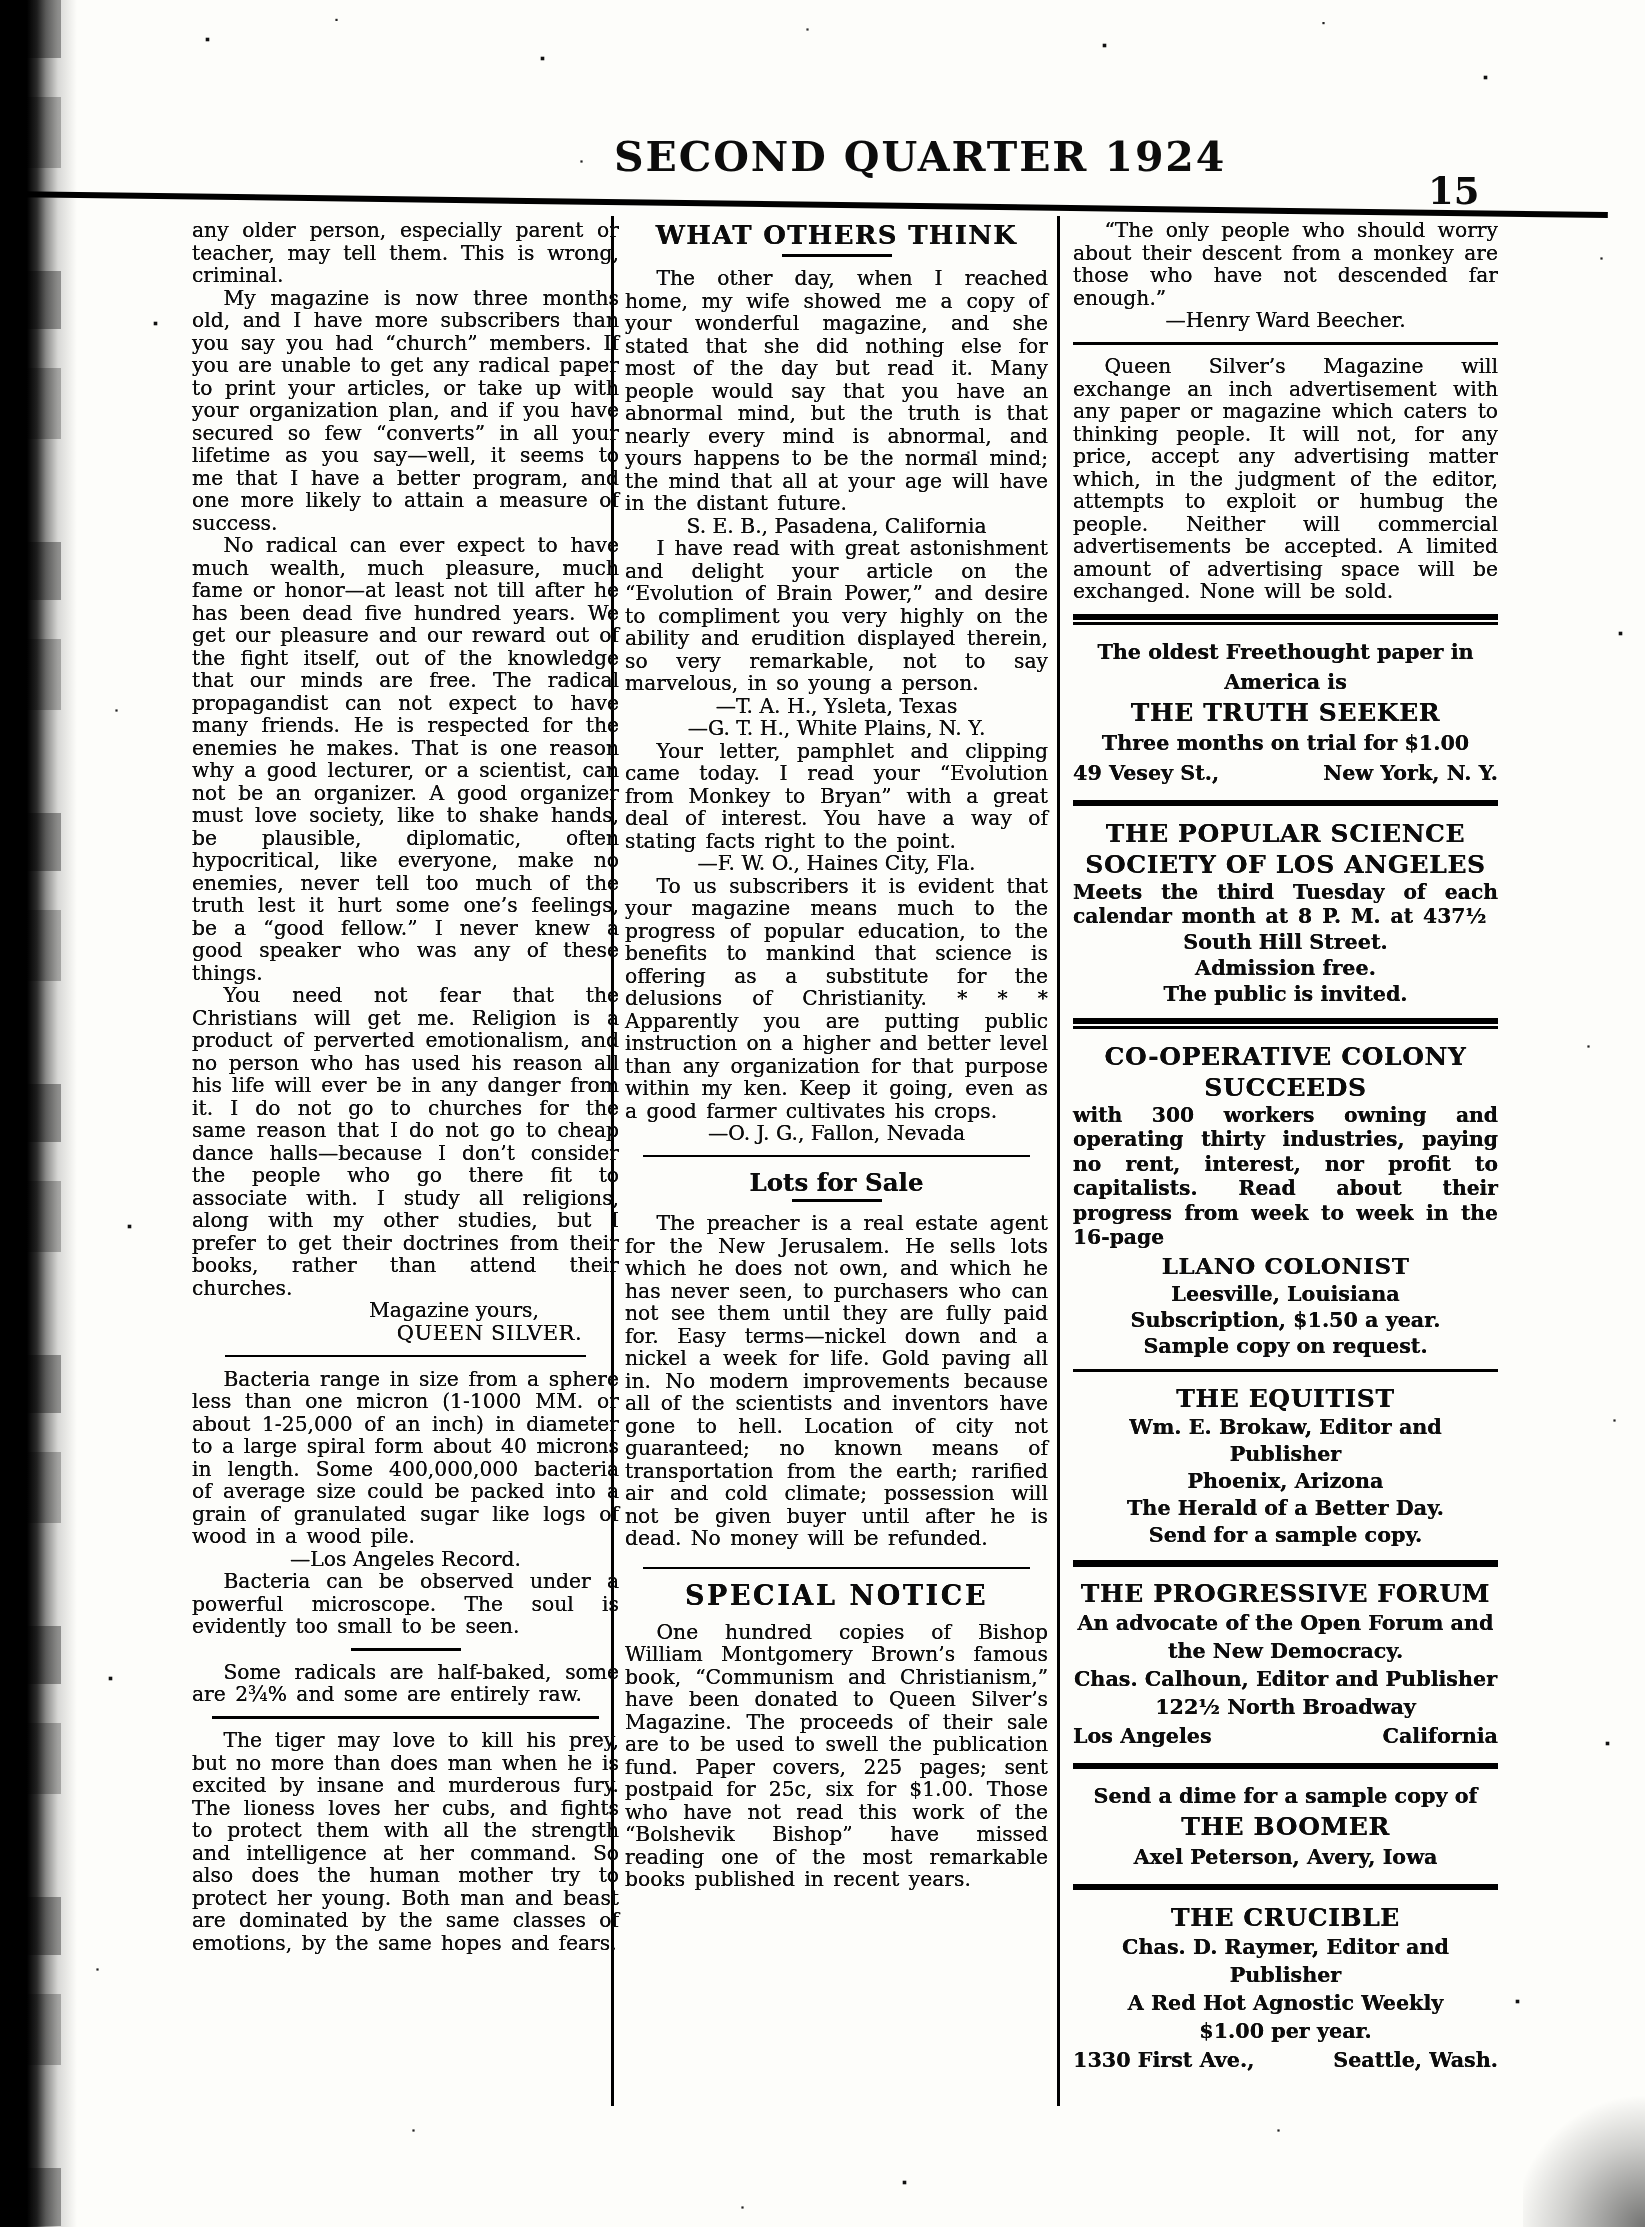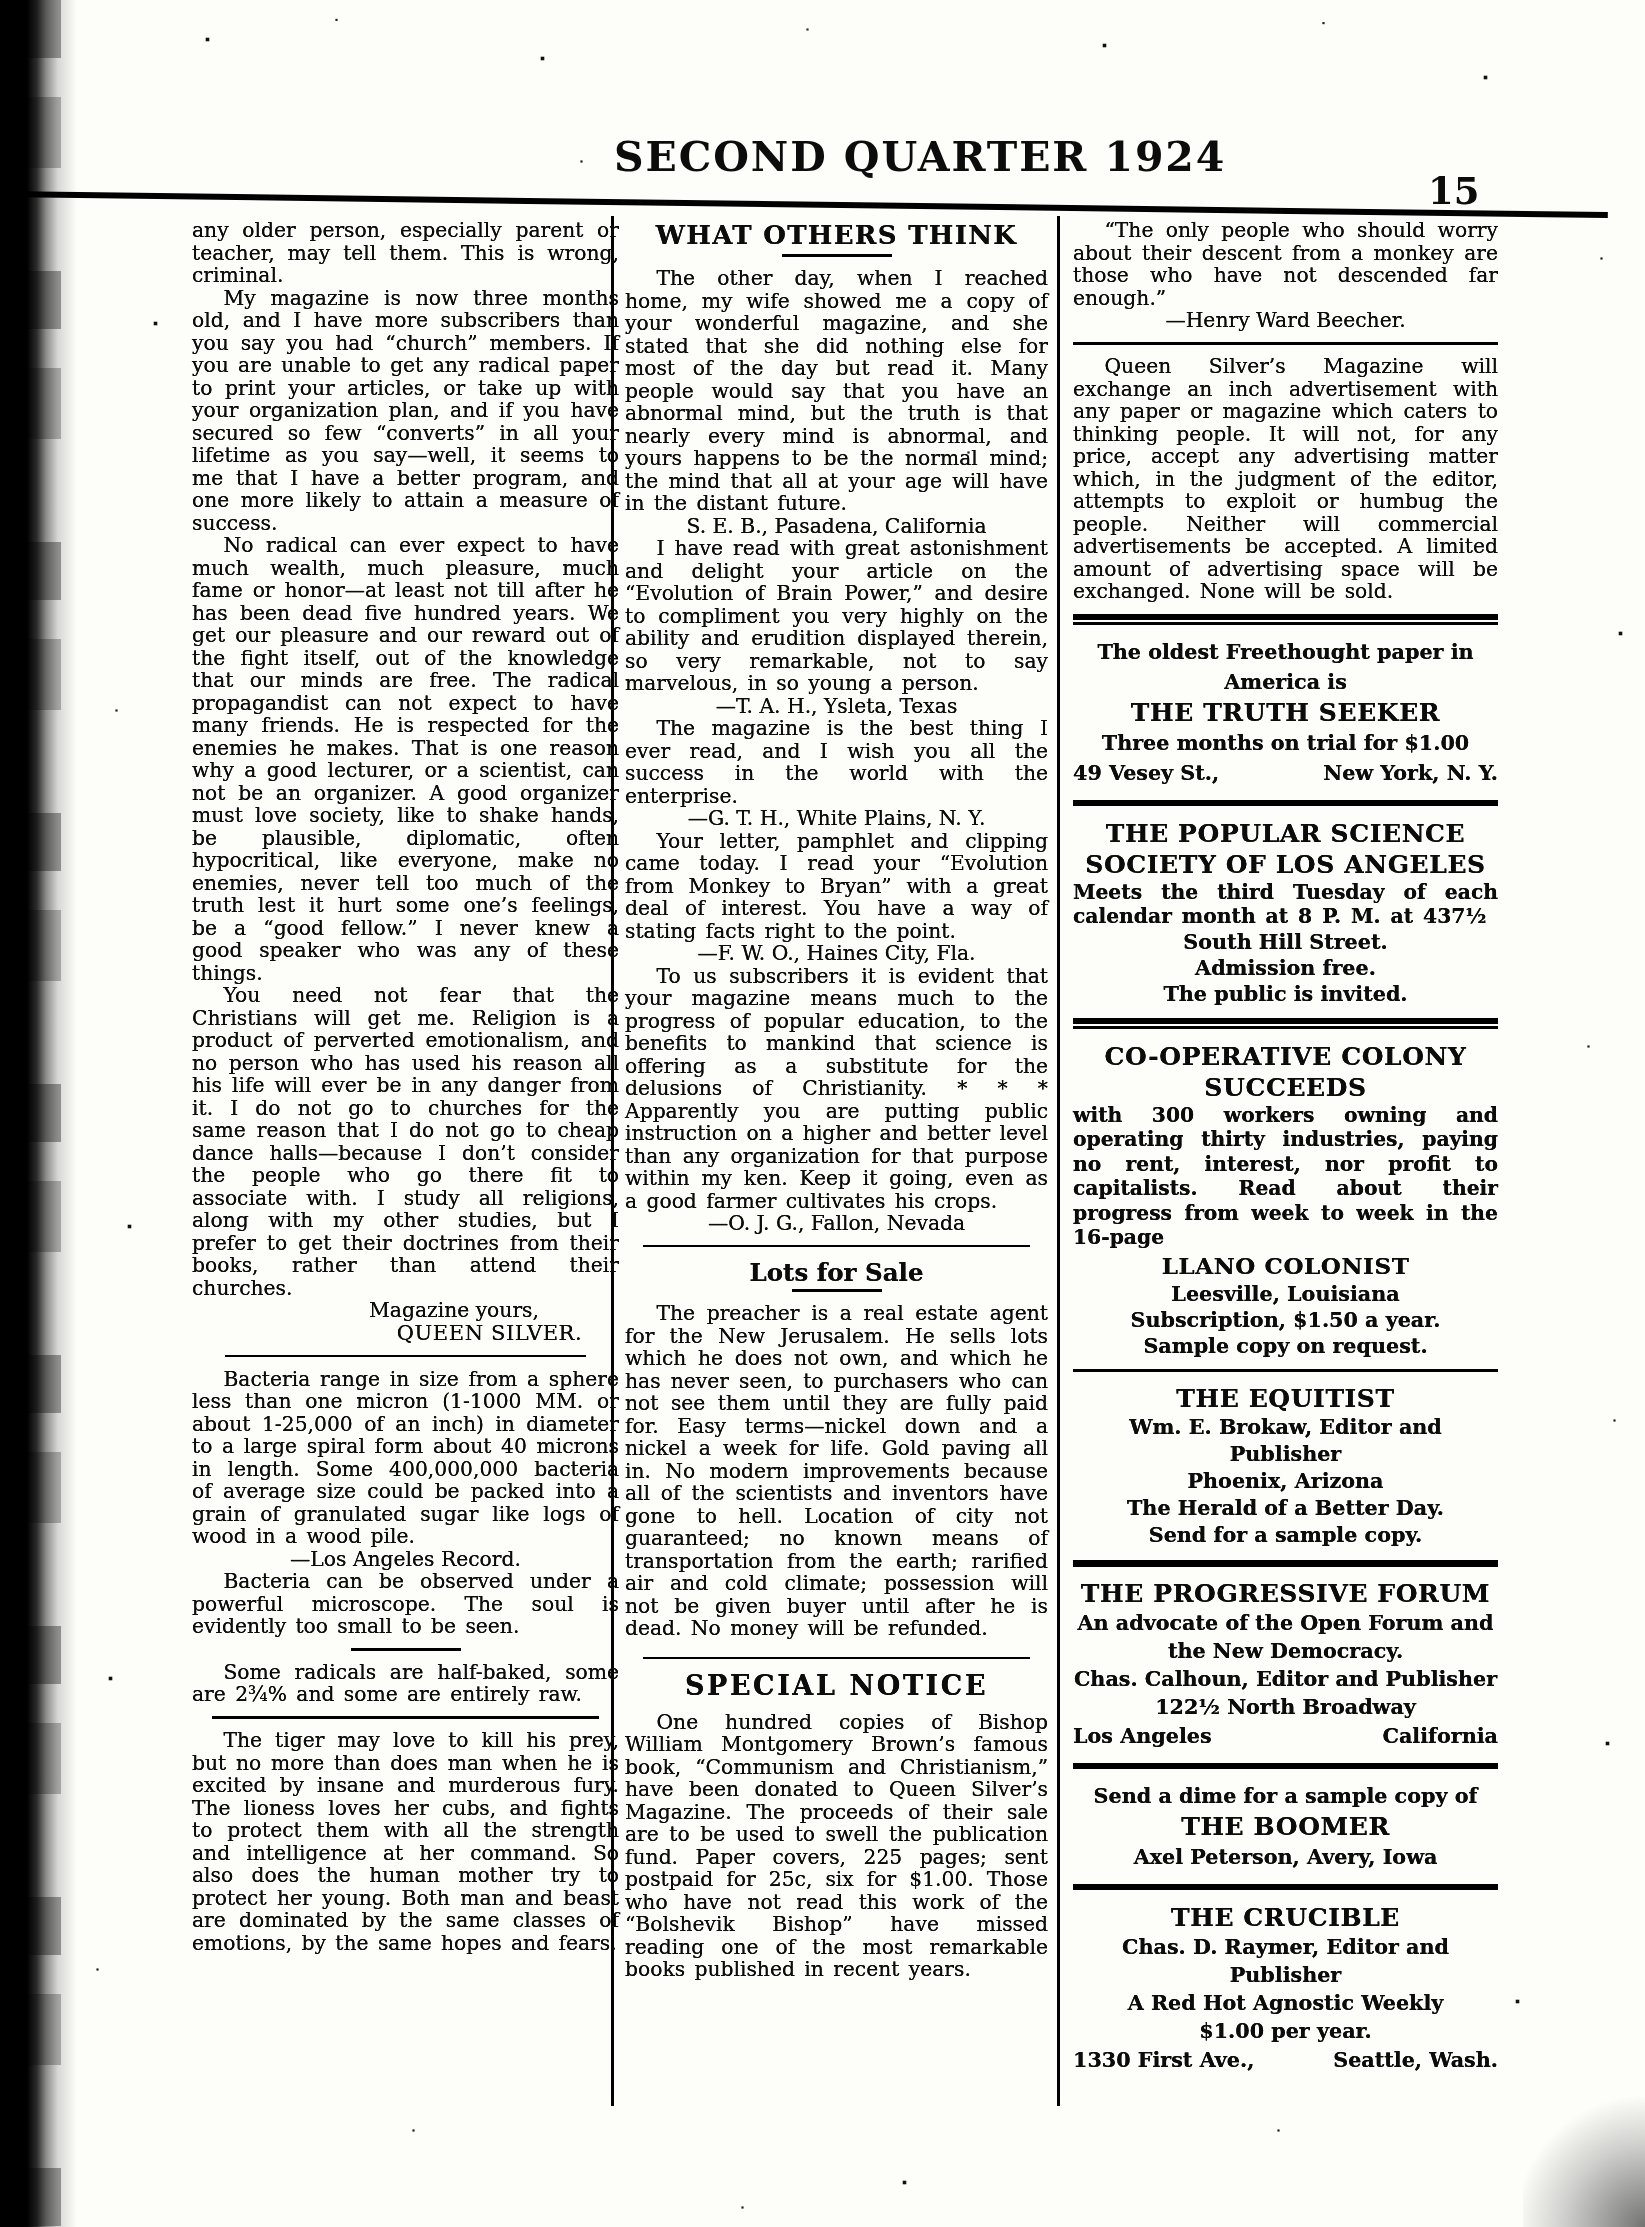--- a/index.html
+++ b/index.html
@@ -131,21 +131,20 @@
     <p class="body">The tiger may love to kill his prey, but no more than does man when he is excited by insane and murderous fury.  The lioness loves her cubs, and fights to protect them with all the strength and intelligence at her command.  So also does the human mother try to protect her young.  Both man and beast are dominated by the same classes of emotions, by the same hopes and fears.</p>
   </div>
 
   <div class="col col2">
     <h2 class="h-col2">WHAT OTHERS THINK</h2>
     <div class="rule-s w170" style="margin-top:1.3px;"></div>
     <p class="body">The other day, when I reached home, my wife showed me a copy of your wonderful magazine, and she stated that she did nothing else for most of the day but read it. Many people would say that you have an abnormal mind, but the truth is that nearly every mind is abnormal, and yours happens to be the normal mind; the mind that all at your age will have in the distant future.</p>
     <p class="attr">S. E. B., Pasadena, California</p>
     <p class="body">I have read with great astonishment and delight your article on the “Evolution of Brain Power,” and desire to compliment you very highly on the ability and erudition displayed therein, so very remarkable, not to say marvelous, in so young a person.</p>
     <p class="attr">—T. A. H., Ysleta, Texas</p>
-    <p class="body">The magazine is the best thing I ever read, and I wish you all the success in the world with the enterprise.</p>
     <p class="attr">—G. T. H., White Plains, N. Y.</p>
     <p class="body">Your letter, pamphlet and clipping came today.  I read your “Evolution from Monkey to Bryan” with a great deal of interest.  You have a way of stating facts right to the point.</p>
     <p class="attr">—F. W. O., Haines City, Fla.</p>
     <p class="body">To us subscribers it is evident that your magazine means much to the progress of popular education, to the benefits to mankind that science is offering as a substitute for the delusions of Christianity.  *  *  * Apparently you are putting public instruction on a higher and better level than any organization for that purpose within my ken.  Keep it going, even as a good farmer cultivates his crops.</p>
     <p class="attr">—O. J. G., Fallon, Nevada</p>
     <div class="rule-s w600"></div>
     <h3 class="h-lots">Lots for Sale</h3>
     <div class="rule-s w140" style="margin-top:2.6px;"></div>
     <p class="body">The preacher is a real estate agent for the New Jerusalem.  He sells lots which he does not own, and which he has never seen, to purchasers who can not see them until they are fully paid for.  Easy terms—nickel down and a nickel a week for life.  Gold paving all in. No modern improvements because all of the scientists and inventors have gone to hell.  Location of city not guaranteed; no known means of transportation from the earth; rarified air and cold climate; possession will not be given buyer until after he is dead.  No money will be refunded.</p>
     <div class="rule-s w600" style="margin-top:17px;"></div>

